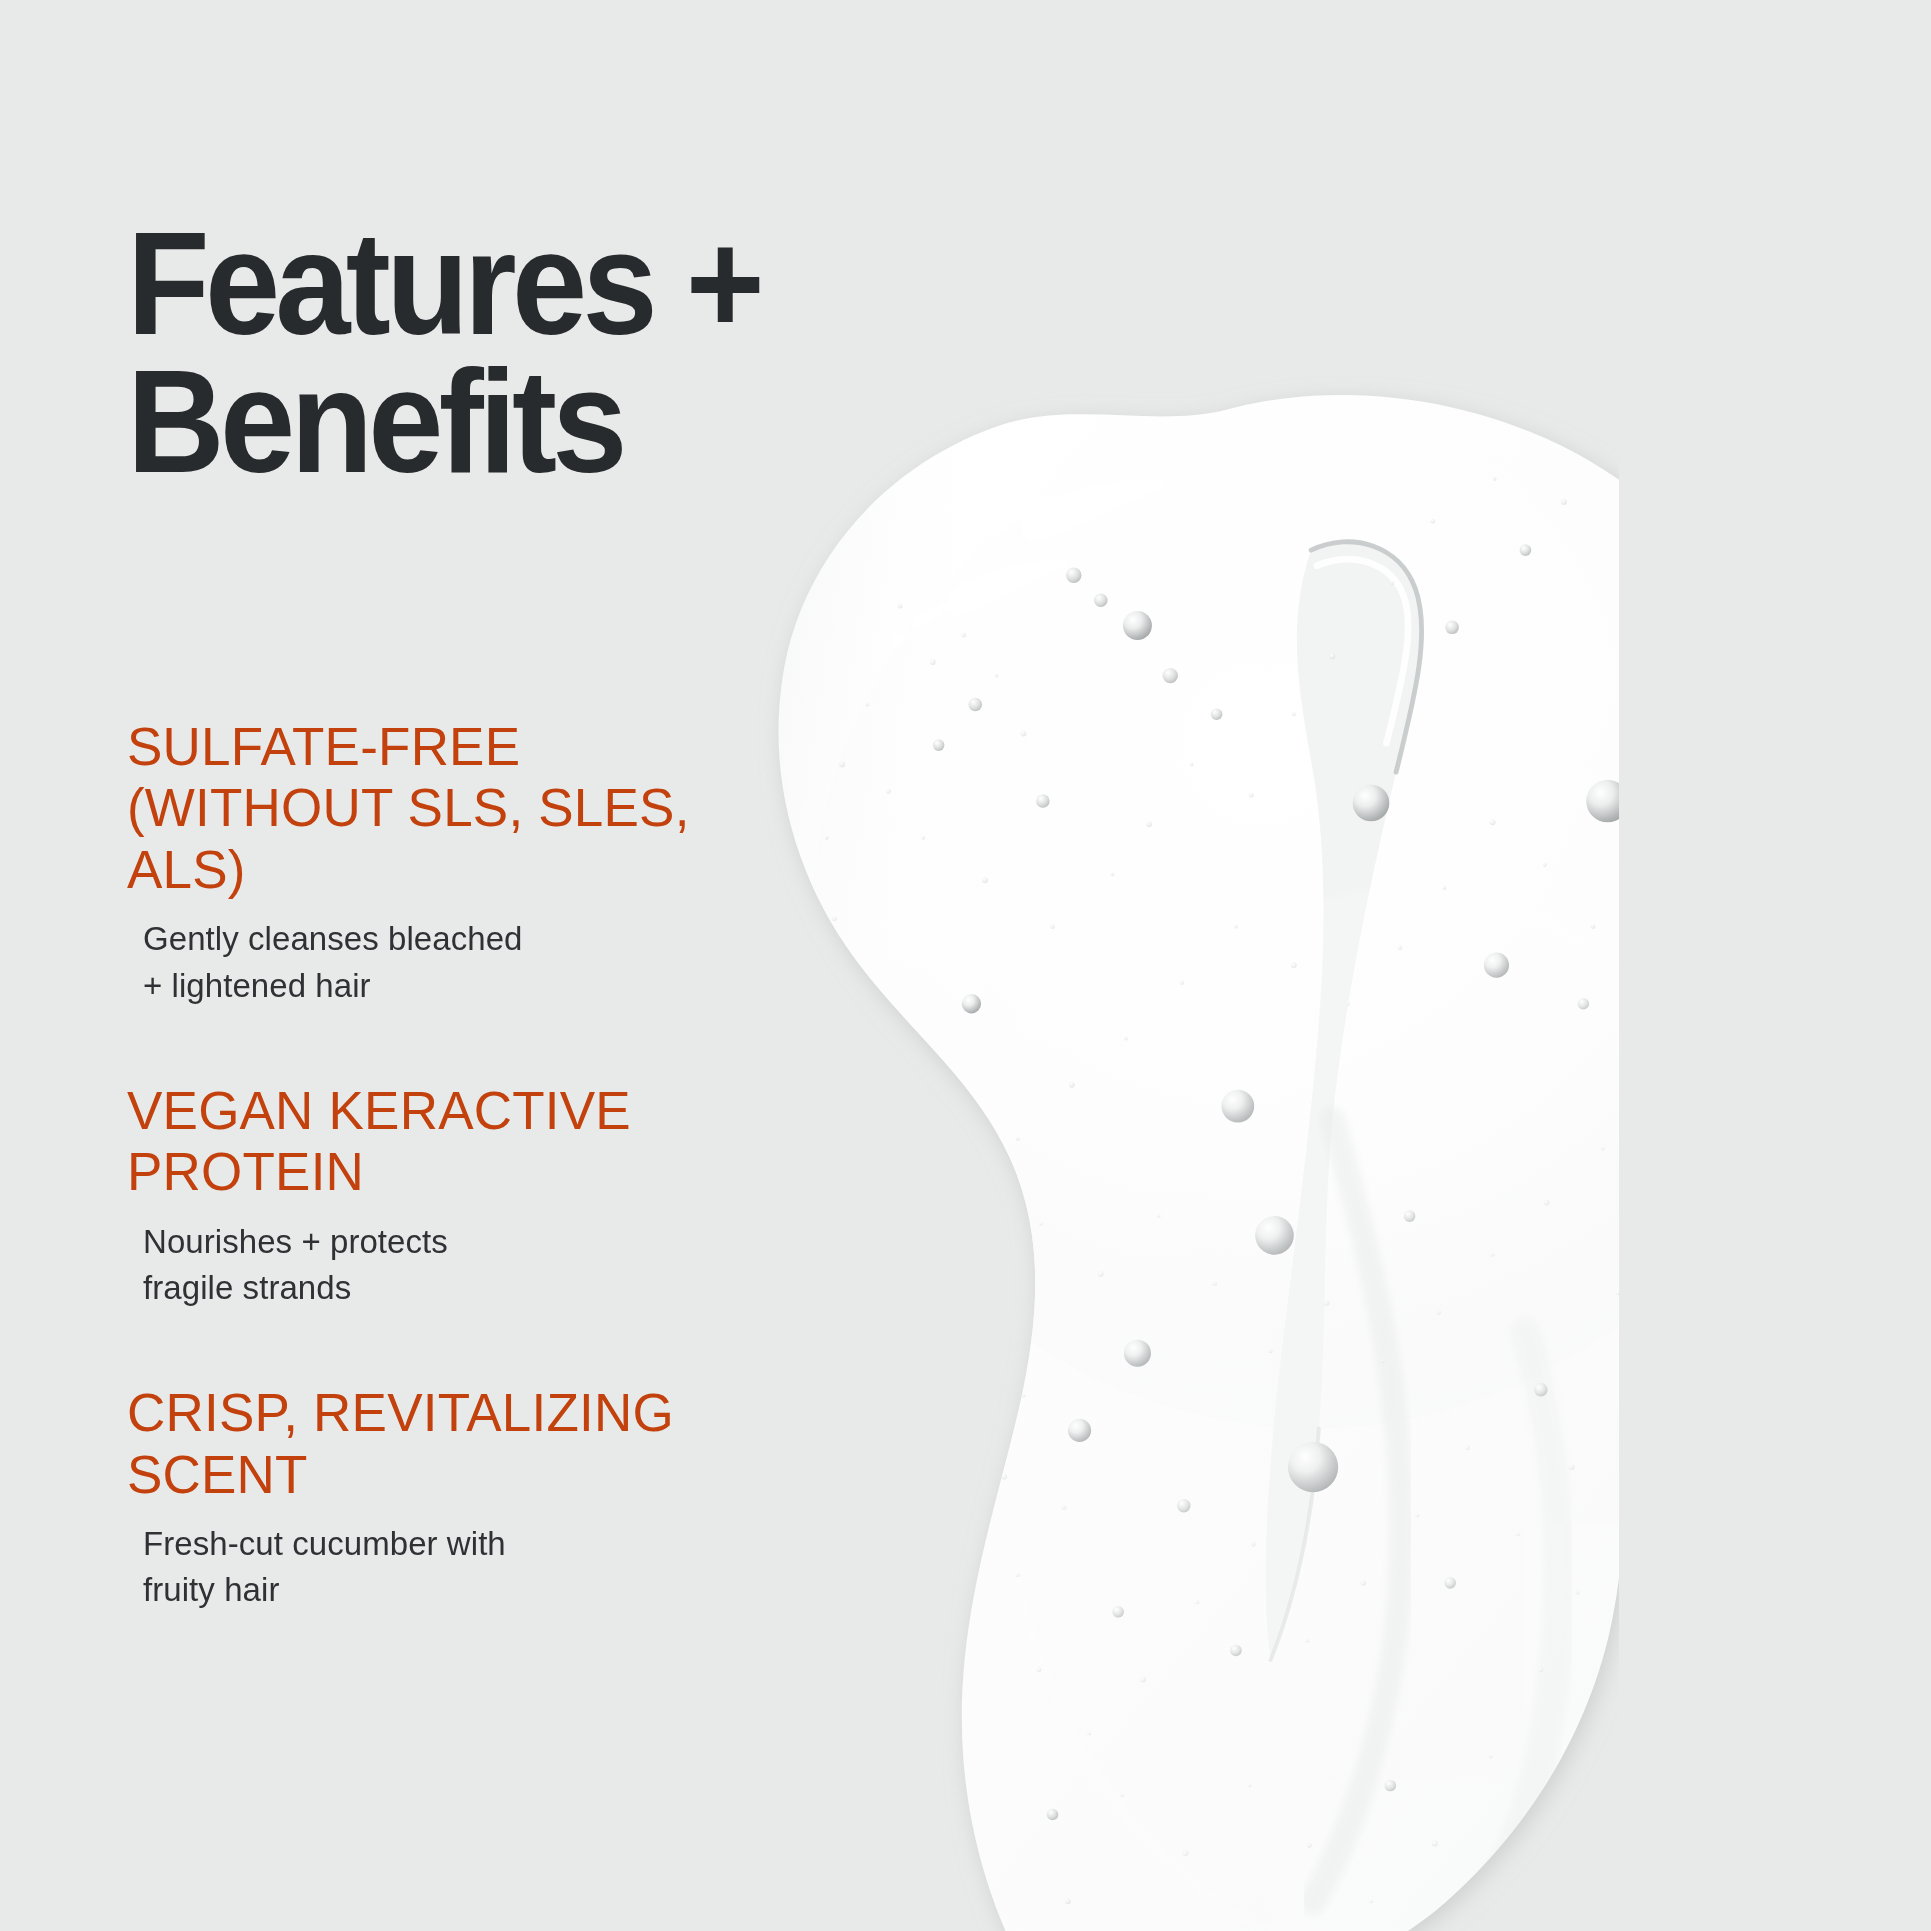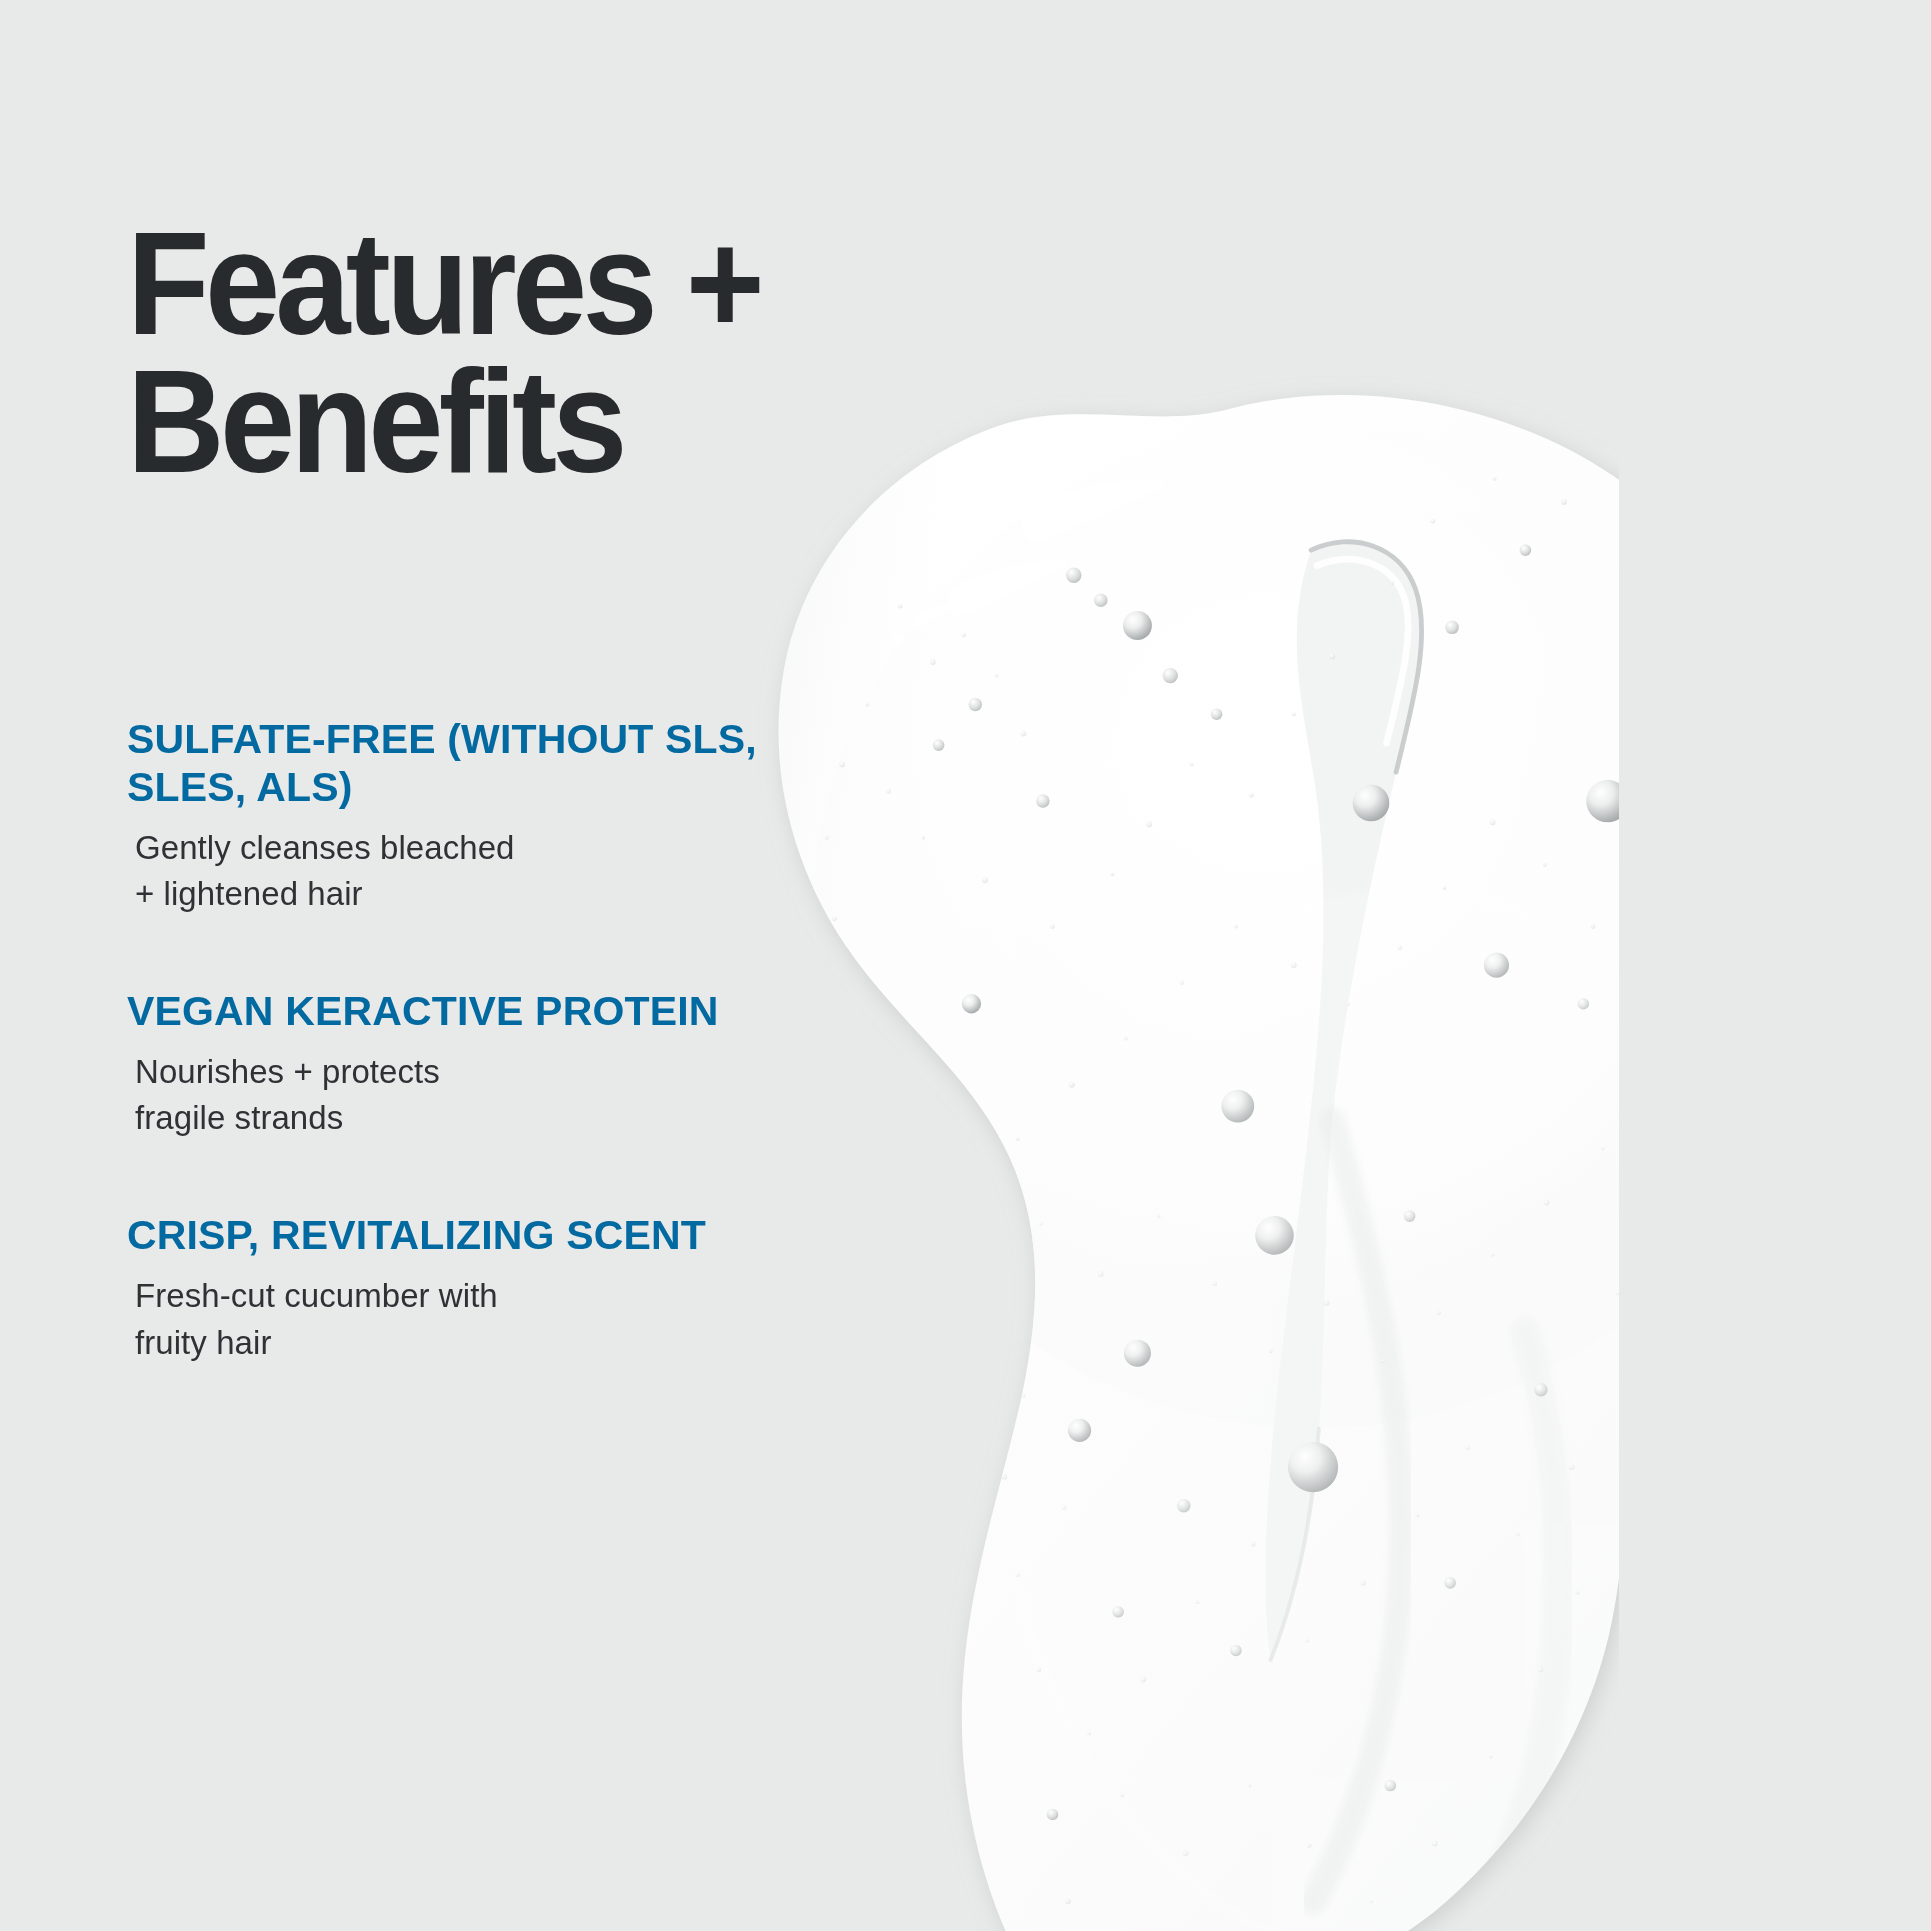--- a/index.html
+++ b/index.html
@@ -58,30 +58,30 @@
     top: 716px;
     left: 0;
     width: 637px;
   }
 
   .feature-block { margin-bottom: 71px; }
   .feature-block:last-child { margin-bottom: 0; }
 
   .feature-title {
     margin: 0 0 13.5px 0;
-    font-size: 41px;
+    font-size: 53px;
     line-height: 1.16;
-    font-weight: 700;
+    font-weight: 400;
     letter-spacing: 0.004em;
-    color: #0369a1;
+    color: #c2410c;
     text-transform: uppercase;
   }
 
   .feature-desc {
-    margin: 8px;
+    margin: 16px;
     font-size: 33px;
     line-height: 1.40;
     font-weight: 400;
     letter-spacing: 0.002em;
     color: #2f3234;
     white-space: pre-line;
   }
 </style>
 </head>
 <body>

